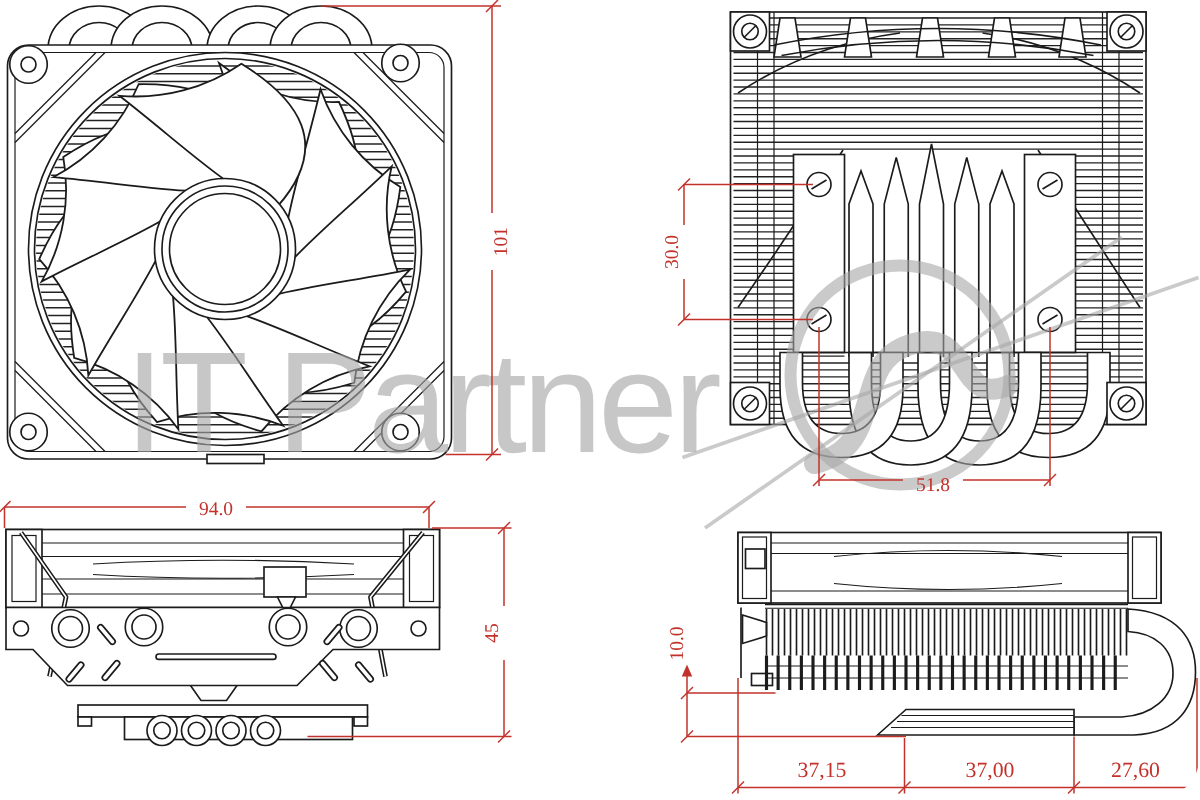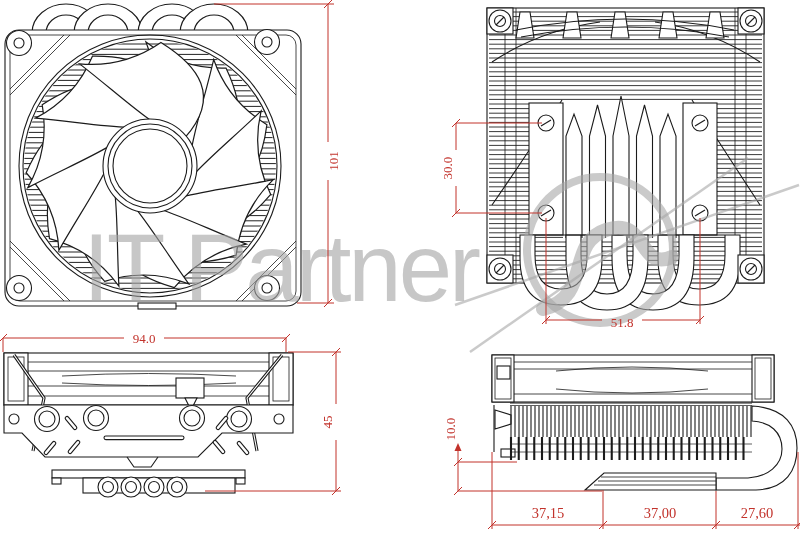--- a/index.html
+++ b/index.html
@@ -1,16 +1,16 @@
 <!DOCTYPE html>
 <html><head>
 <meta charset="utf-8">
 <style>
   html,body{margin:0;padding:0;background:#fff;}
-  #stage{width:800px;height:533px;position:relative;background:#fff;overflow:hidden;}
+  #stage{width:800px;height:533px;position:relative;background:#fff;overflow:hidden;border-radius:30px;}
   svg{display:block;}
   .bk{stroke:#1b1b1b;fill:none;stroke-width:1.1;}
   .bkw{stroke:#1b1b1b;fill:#fff;stroke-width:1.1;}
   .thin{stroke:#1b1b1b;fill:none;stroke-width:.8;}
   .dim{stroke:#c2322b;fill:none;stroke-width:1;}
   .dimtxt{fill:#c2322b;font-family:"Liberation Serif",serif;font-size:13px;}
   .dimtxt2{fill:#c2322b;font-family:"Liberation Serif",serif;font-size:14.5px;}
   .wm{fill:#a6a6a6;font-family:"Liberation Sans",sans-serif;font-weight:400;letter-spacing:-3px;font-size:96px;opacity:.62;}
   .wml{stroke:#a6a6a6;fill:none;opacity:.6;}
 </style>

